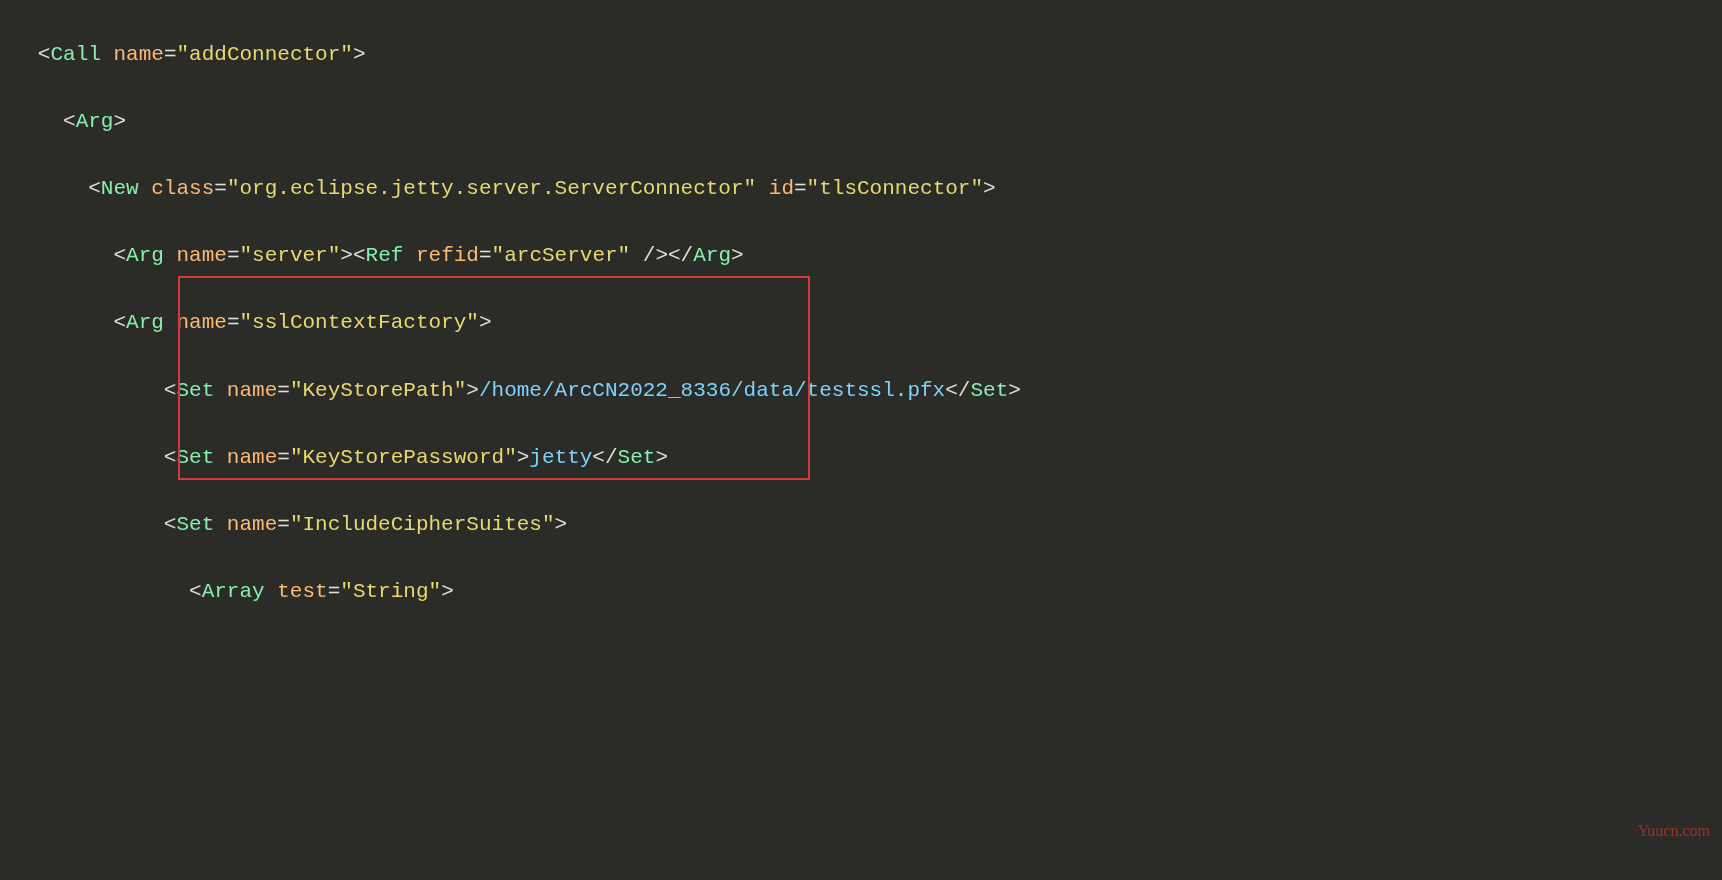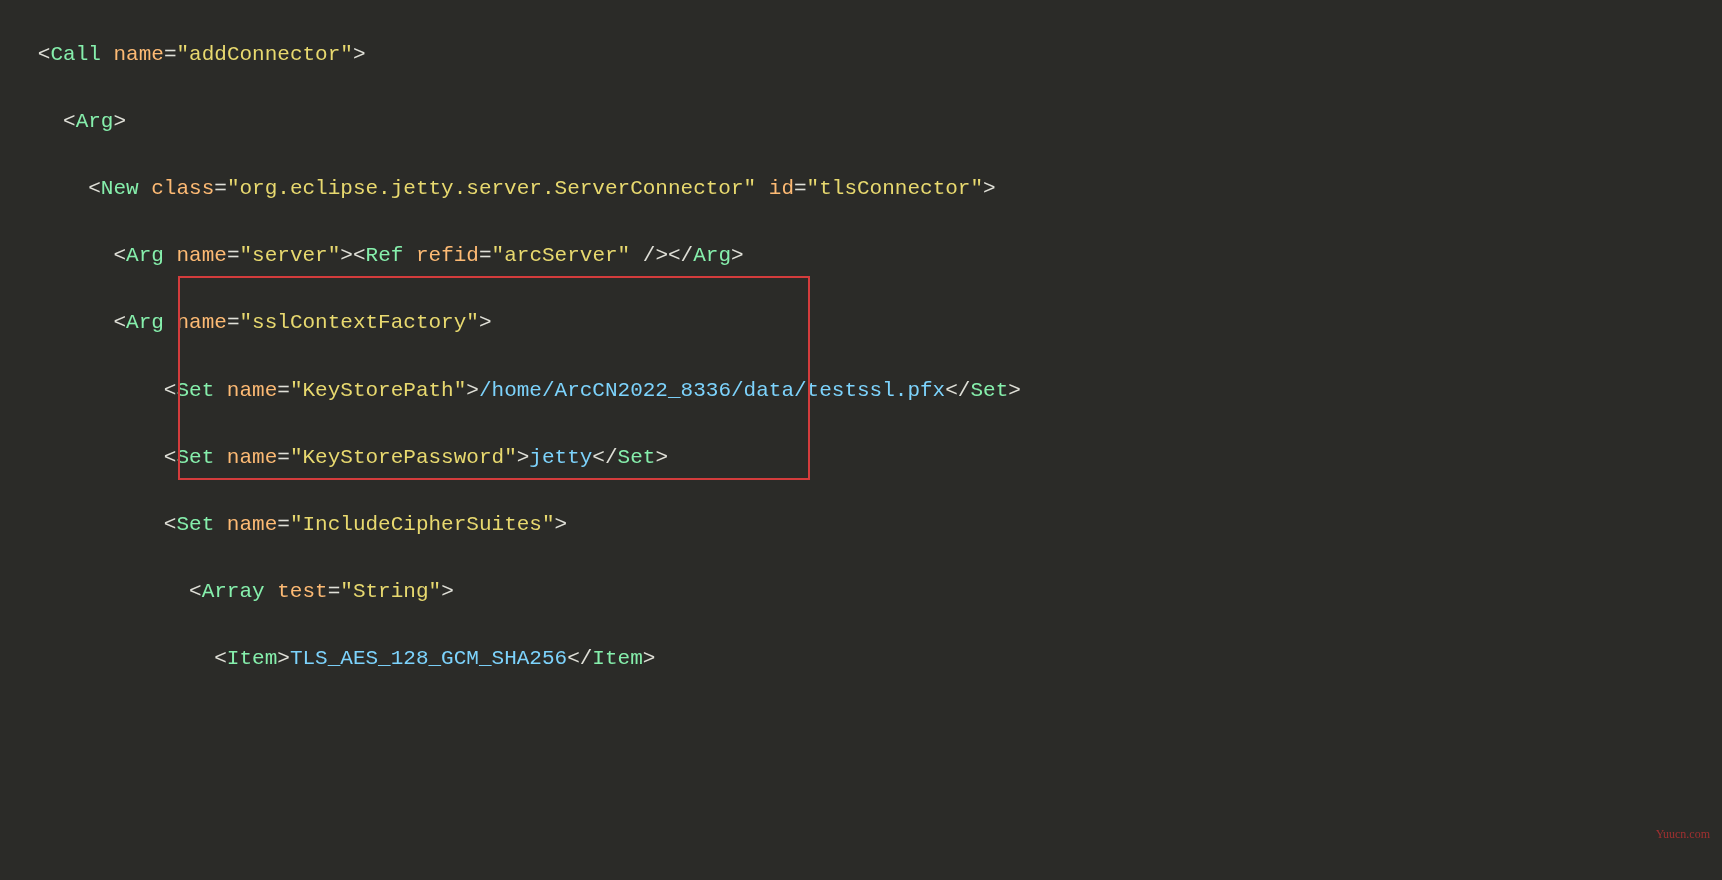--- a/index.html
+++ b/index.html
@@ -35,38 +35,37 @@
     top: 276px;
     left: 178px;
     width: 628px;
     height: 200px;
   }
   .watermark {
     position: absolute;
     right: 12px;
     bottom: 36px;
     color: #a03030;
-    font-size: 12px;
+    font-size: 16px;
     font-family: serif;
   }
 </style>
 </head>
 <body>
 
 <div class="code-container">
 <span class="line">   <span class="bracket">&lt;</span><span class="tag">Call</span> <span class="attr-name">name</span><span class="bracket">=</span><span class="attr-value">"addConnector"</span><span class="bracket">&gt;</span></span>
 <span class="line">     <span class="bracket">&lt;</span><span class="tag">Arg</span><span class="bracket">&gt;</span></span>
 <span class="line">       <span class="bracket">&lt;</span><span class="tag">New</span> <span class="attr-name">class</span><span class="bracket">=</span><span class="attr-value">"org.eclipse.jetty.server.ServerConnector"</span> <span class="attr-name">id</span><span class="bracket">=</span><span class="attr-value">"tlsConnector"</span><span class="bracket">&gt;</span></span>
 <span class="line">         <span class="bracket">&lt;</span><span class="tag">Arg</span> <span class="attr-name">name</span><span class="bracket">=</span><span class="attr-value">"server"</span><span class="bracket">&gt;&lt;</span><span class="tag">Ref</span> <span class="attr-name">refid</span><span class="bracket">=</span><span class="attr-value">"arcServer"</span> <span class="bracket">/&gt;&lt;/</span><span class="tag">Arg</span><span class="bracket">&gt;</span></span>
 <span class="line">         <span class="bracket">&lt;</span><span class="tag">Arg</span> <span class="attr-name">name</span><span class="bracket">=</span><span class="attr-value">"sslContextFactory"</span><span class="bracket">&gt;</span></span>
 <span class="line">             <span class="bracket">&lt;</span><span class="tag">Set</span> <span class="attr-name">name</span><span class="bracket">=</span><span class="attr-value">"KeyStorePath"</span><span class="bracket">&gt;</span><span class="text">/home/ArcCN2022_8336/data/testssl.pfx</span><span class="bracket">&lt;/</span><span class="tag">Set</span><span class="bracket">&gt;</span></span>
 <span class="line">             <span class="bracket">&lt;</span><span class="tag">Set</span> <span class="attr-name">name</span><span class="bracket">=</span><span class="attr-value">"KeyStorePassword"</span><span class="bracket">&gt;</span><span class="text">jetty</span><span class="bracket">&lt;/</span><span class="tag">Set</span><span class="bracket">&gt;</span></span>
 <span class="line">             <span class="bracket">&lt;</span><span class="tag">Set</span> <span class="attr-name">name</span><span class="bracket">=</span><span class="attr-value">"IncludeCipherSuites"</span><span class="bracket">&gt;</span></span>
 <span class="line">               <span class="bracket">&lt;</span><span class="tag">Array</span> <span class="attr-name">test</span><span class="bracket">=</span><span class="attr-value">"String"</span><span class="bracket">&gt;</span></span>
-<span class="line">                 <span class="bracket">&lt;</span><span class="tag">Item</span><span class="bracket">&gt;</span><span class="text">TLS_AES_128_GCM_SHA256</span><span class="bracket">&lt;/</span><span class="tag">Item</span><span class="bracket">&gt;</span></span>
 
 
 
 
 
 
 
 
 
 

